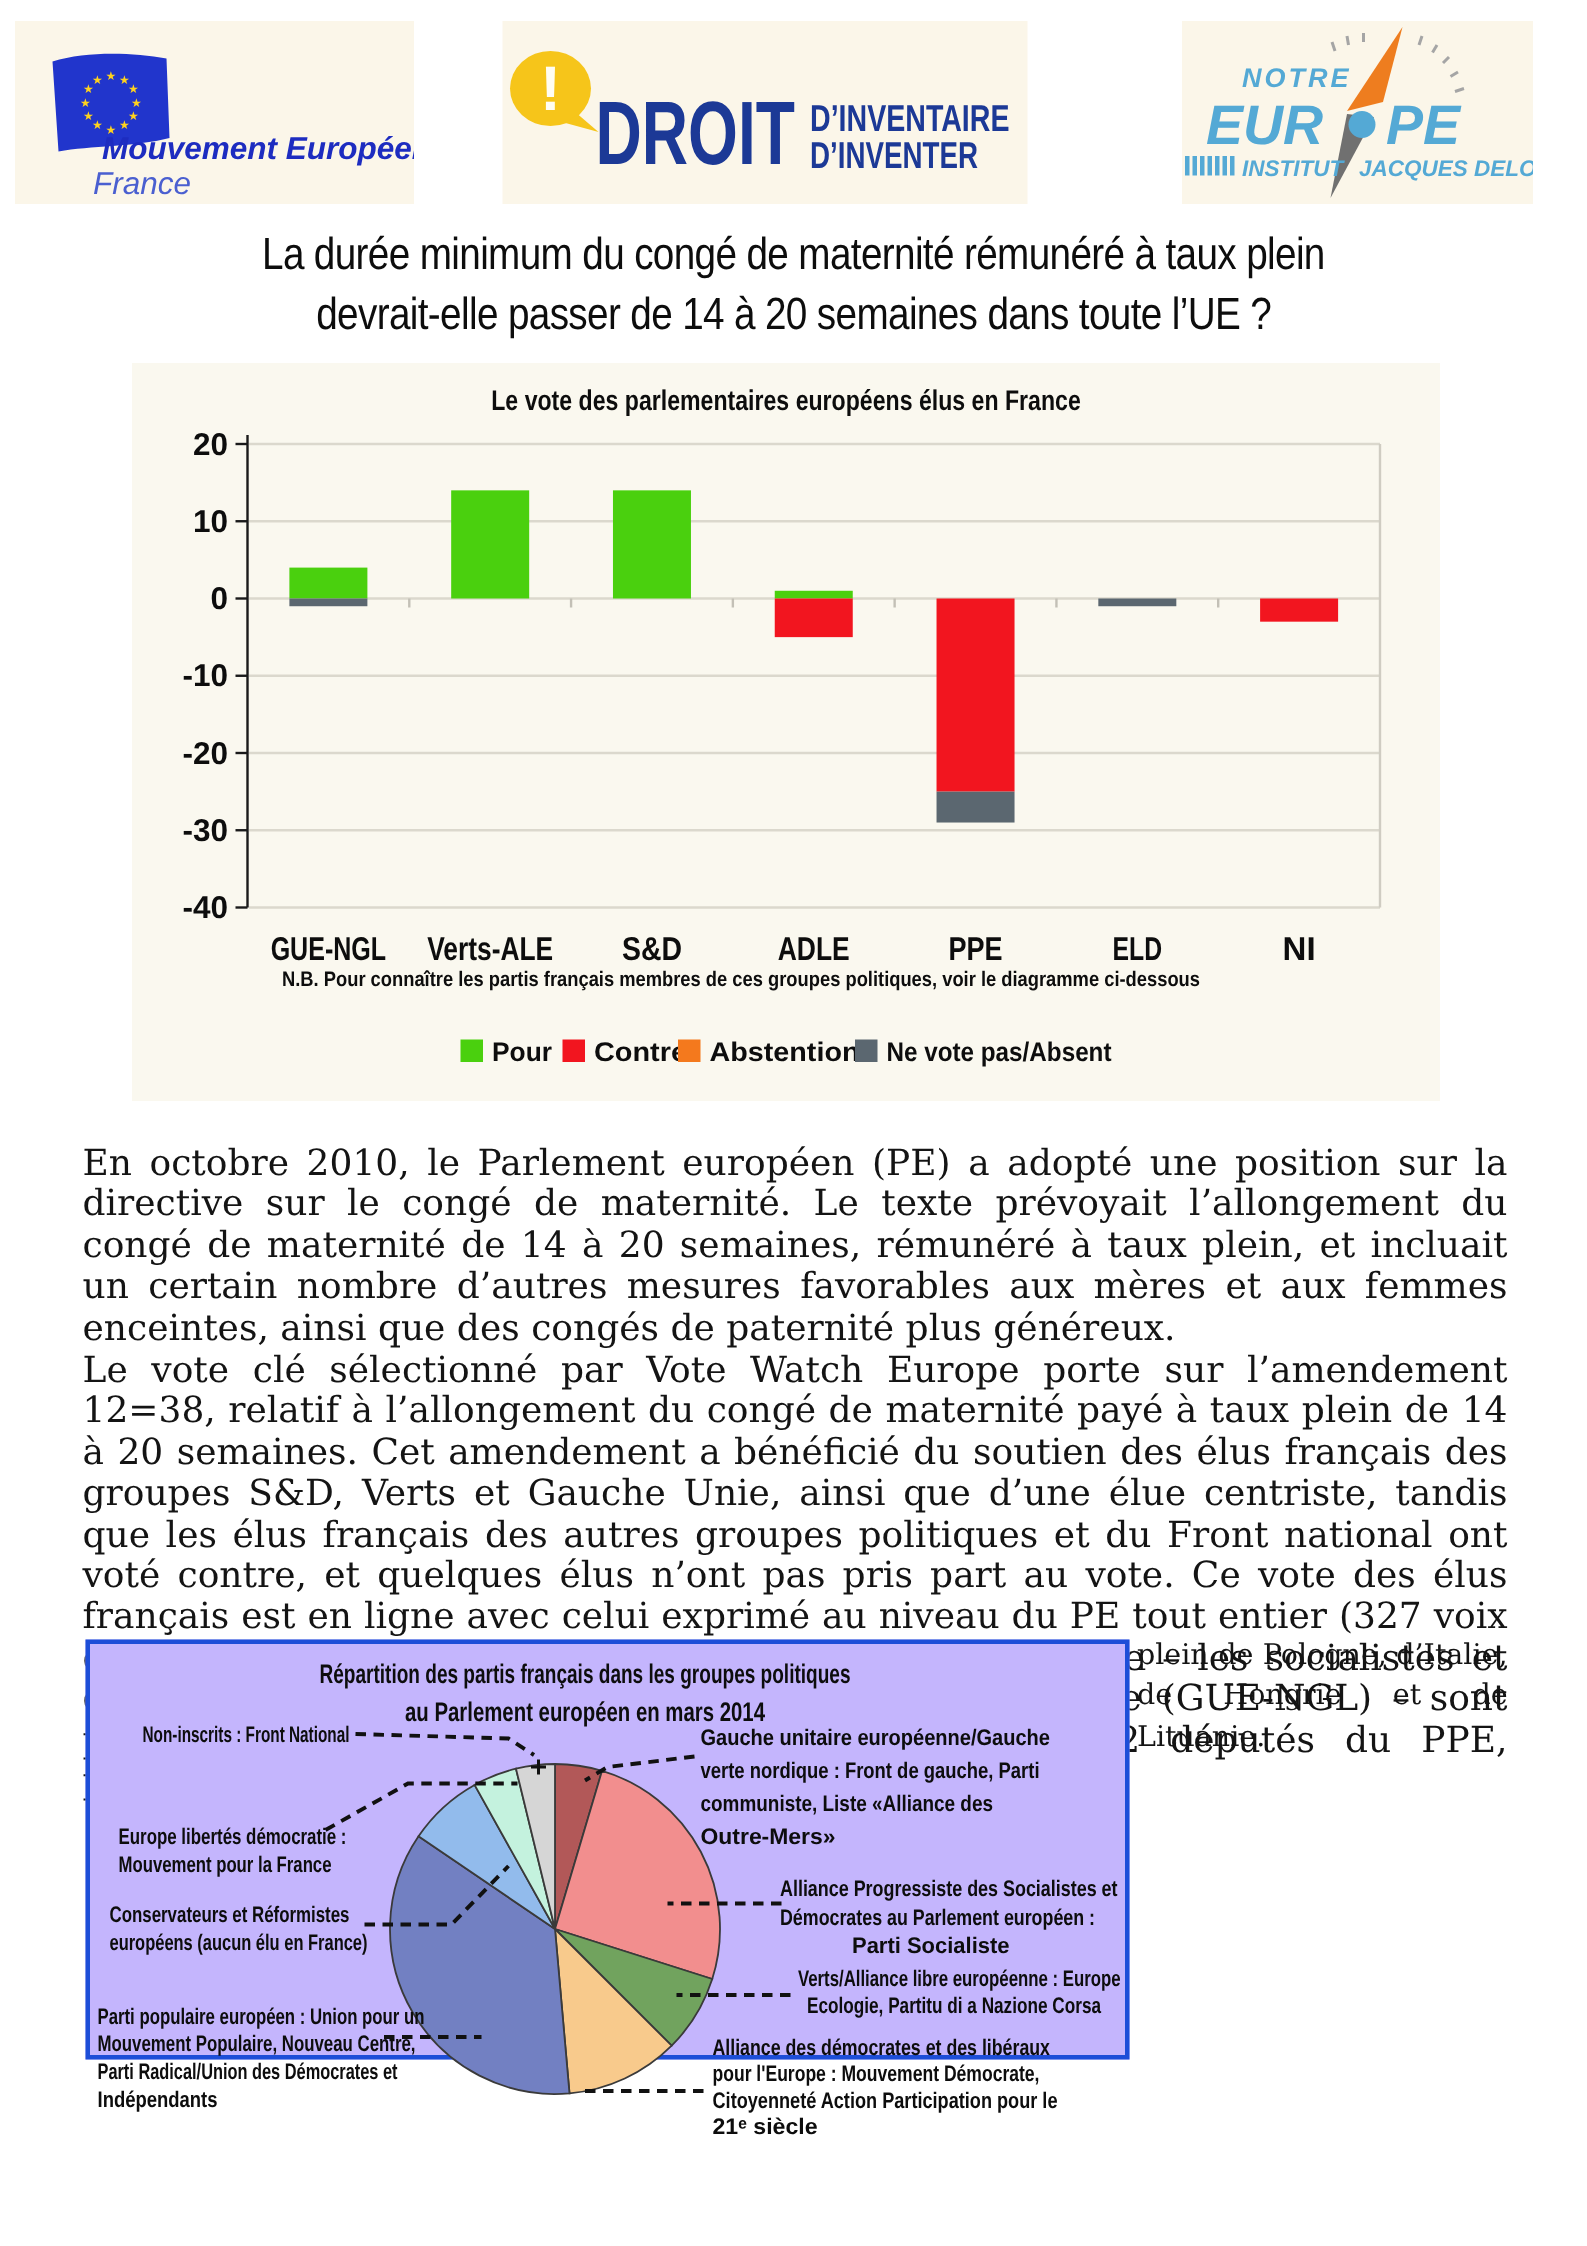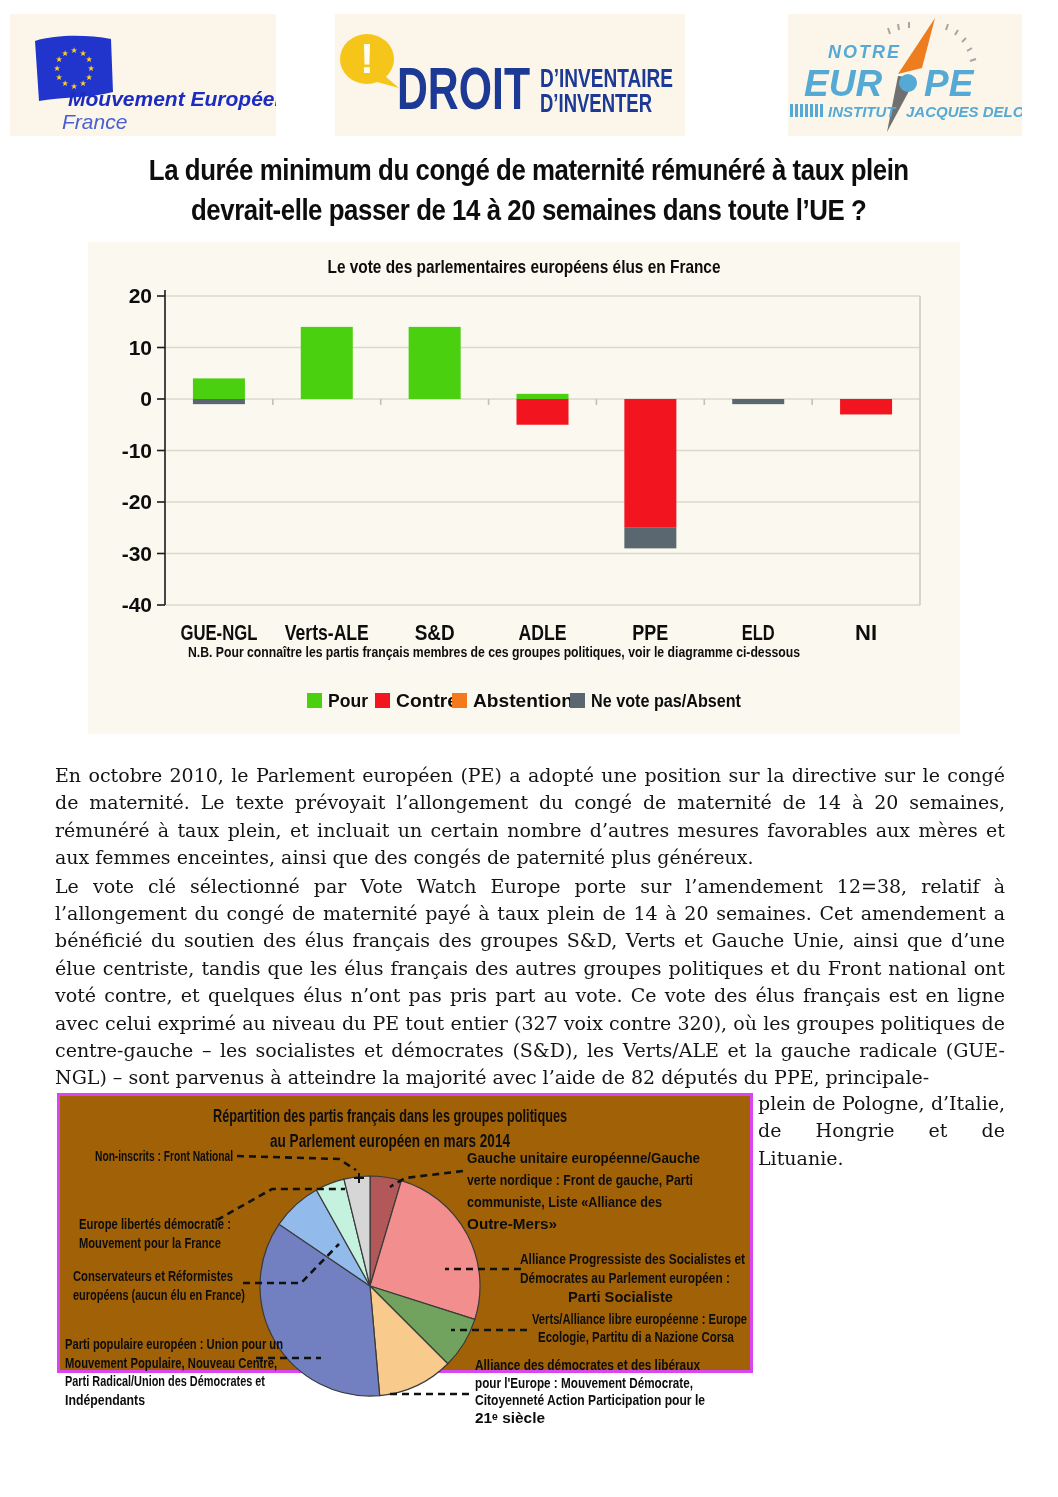--- a/index.html
+++ b/index.html
@@ -3,29 +3,29 @@
 <meta charset="utf-8">
 <style>
   html,body{margin:0;padding:0;}
   body{width:1058px;height:1497px;position:relative;background:#ffffff;
        font-family:"Liberation Sans",sans-serif;overflow:hidden;}
   .logo{position:absolute;background:#fbf6e9;}
   #logo-left{left:10px;top:14px;width:266px;height:122px;}
   #logo-center{left:335px;top:14px;width:350px;height:122px;}
   #logo-right{left:788px;top:14px;width:234px;height:122px;font-style:italic;}
   #main-title{position:absolute;left:0;top:150px;width:1058px;text-align:center;
-      font-weight:700;font-size:30px;line-height:40px;color:#0d0d0d;letter-spacing:-0.5px;}
+      font-weight:400;font-size:30px;line-height:40px;color:#0d0d0d;letter-spacing:-0.5px;}
   #main-title .tl{display:inline-block;transform:scaleX(.86);transform-origin:50% 50%;white-space:nowrap;}
   #bar-chart-block{position:absolute;left:88px;top:242px;width:872px;height:492px;background:#faf8ef;}
   #body-text{position:absolute;left:55px;top:762px;width:950px;
-      font-family:"DejaVu Serif","Liberation Serif",serif;font-size:19px;line-height:27.4px;
+      font-family:"DejaVu Serif","Liberation Serif",serif;font-size:24px;line-height:27.4px;
       color:#141414;text-align:justify;}
   #body-text p{margin:0 0 1px 0;}
-  #pie-box{position:absolute;left:57px;top:1093px;width:696px;height:280px;background:#a16207;
-      border:3px solid #d946ef;box-sizing:border-box;z-index:2;}
+  #pie-box{position:absolute;left:57px;top:1093px;width:696px;height:280px;background:#c4b5fd;
+      border:3px solid #1d4ed8;box-sizing:border-box;z-index:2;}
   #wrap-text{position:absolute;left:758px;top:1090px;width:247px;
       font-family:"DejaVu Serif","Liberation Serif",serif;font-size:19px;line-height:27.4px;
       color:#141414;text-align:justify;z-index:1;}
   svg text{font-family:"Liberation Sans",sans-serif;}
 </style>
 </head>
 <body>
 
 <div class="logo" id="logo-left">
   <svg width="266" height="122" viewBox="0 0 266 122">

